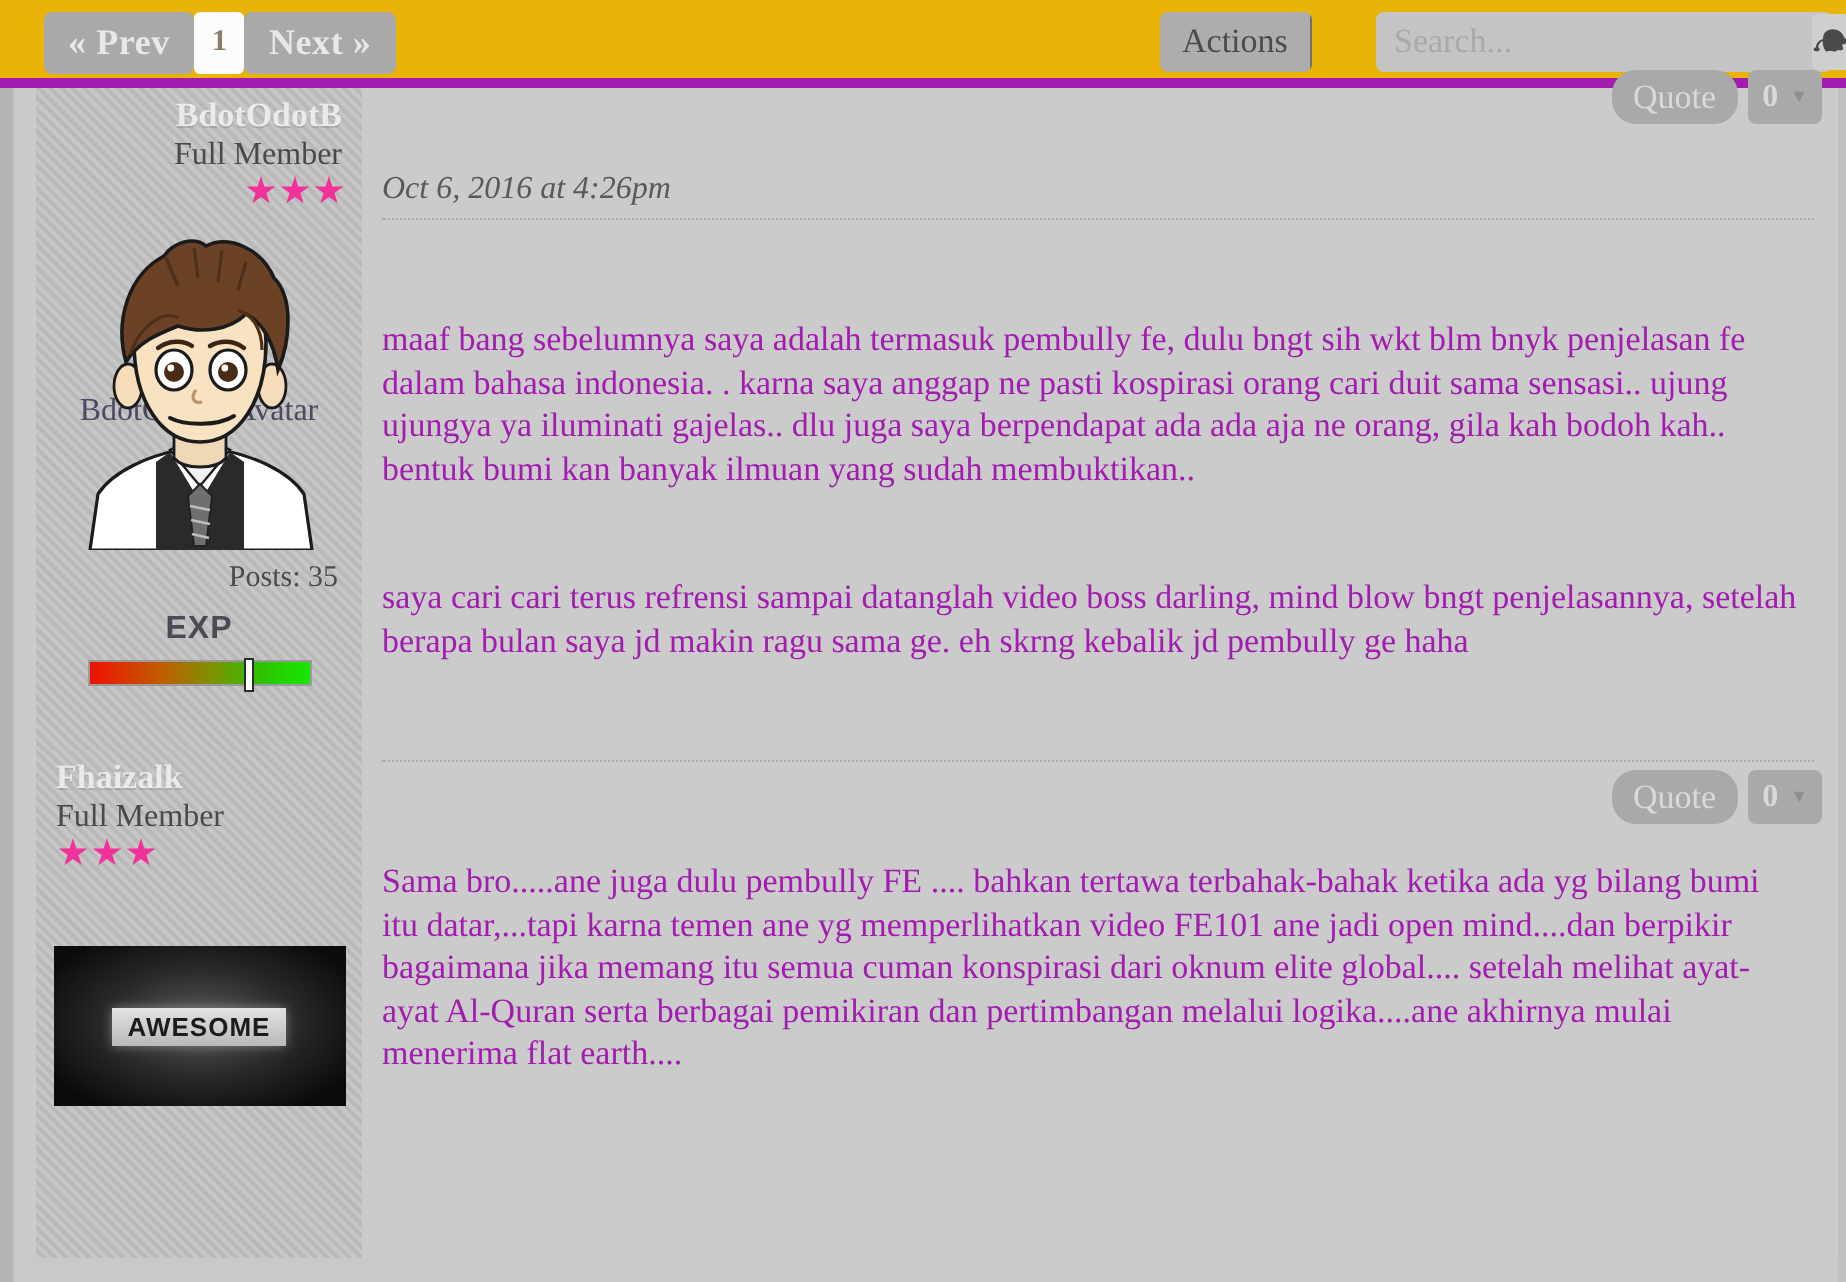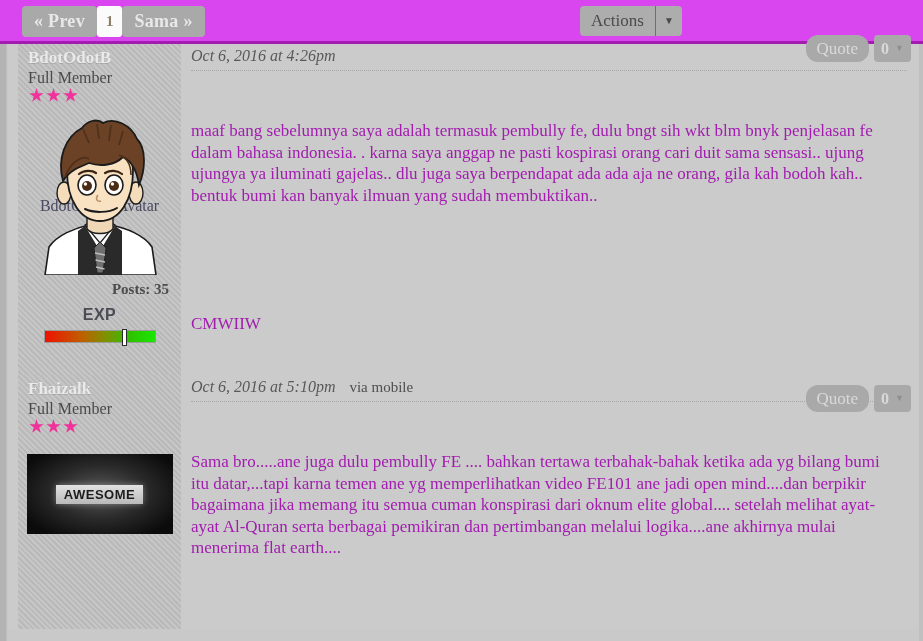--- a/index.html
+++ b/index.html
@@ -35,22 +35,22 @@
     width: 4px; height: 641px;
     background: #c0c0c0;
   }
 
   
   .toolbar {
     position: absolute;
     top: 0; left: 0;
     width: 923px;
     height: 44px;
-    background: #d946ef;
-    border-bottom: 3px solid #a21caf;
+    background: #eab308;
+    border-bottom: 5px solid #a21caf;
   }
 
   .pager {
     position: absolute;
     top: 6px;
     left: 22px;
     display: flex;
     align-items: stretch;
     height: 31px;
   }
@@ -81,20 +81,21 @@
 
   .actions-wrap {
     position: absolute;
     top: 6px;
     left: 580px;
     display: flex;
     height: 30px;
     background: #adadad;
     border-radius: 4px;
     overflow: hidden;
+    flex-direction: column;
   }
   .actions-label {
     color: #4b4b4b;
     font-size: 17px;
     line-height: 30px;
     padding: 0 11px;
     border-right: 1px solid #6f6f6f;
     cursor: pointer;
   }
   .actions-caret {
@@ -168,21 +169,21 @@
     color: #eaeaea;
     padding: 4px 10px 0 10px;
     text-shadow: 0 1px 0 rgba(0,0,0,.12);
   }
   .urank {
     font-family: "Liberation Serif", serif;
     font-size: 16px;
     color: #494949;
     padding: 1px 10px 0 10px;
   }
-  .align-right { text-align: left; }
+  .align-right { text-align: right; }
   .align-left  { text-align: left; }
 
   .stars {
     padding: 1px 8px 0 10px;
     font-size: 0;
     line-height: 0;
   }
   .star {
     display: inline-block;
     width: 15px; height: 15px;
@@ -215,21 +216,20 @@
     height: 160px;
     display: block;
   }
 
   .posts-count {
     font-family: "Liberation Serif", serif;
     font-size: 15px;
     color: #4c4c4c;
     text-align: right;
     padding: 6px 12px 0 0;
-    font-weight: bold;
   }
 
   .exp-label {
     text-align: center;
     font-family: Liberation Sans, sans-serif;
     font-weight: bold;
     font-size: 16px;
     color: #4b4b55;
     padding-top: 8px;
     letter-spacing: .5px;
@@ -255,20 +255,21 @@
   .body {
     position: absolute;
     top: 0;
     left: 183px;
     right: 0;
   }
   .meta-row {
     display: flex;
     align-items: center;
     padding: 3px 0 0 0;
+    margin-top: 39px;
   }
   .post-date {
     font-family: "Liberation Serif", serif;
     font-style: italic;
     font-size: 16px;
     color: #595959;
   }
   .via {
     font-family: "Liberation Serif", serif;
     font-size: 15px;
@@ -356,28 +357,38 @@
 <div id="page">
 
   <div class="page-edge-left"></div>
   <div class="page-edge-right"></div>
 
   <div class="toolbar">
 
     <div class="pager">
       <div class="pg-btn">« Prev</div>
       <div class="pg-cur">1</div>
-      <div class="pg-btn">Sama »</div>
+      <div class="pg-btn">Next »</div>
     </div>
 
     <div class="actions-wrap">
       <div class="actions-label">Actions</div>
       <div class="actions-caret">▼</div>
     </div>
 
+    <div class="search-wrap">
+      <input class="search-input" type="text" placeholder="Search..." style="">
+      <div class="search-btn">
+        <svg width="19" height="17" viewBox="0 0 19 17" aria-hidden="true">
+          <path d="M5.5 6.2 C5.5 3.4 7.6 1.6 10.3 1.6 C13.4 1.6 15.6 3.6 16.2 6.0 C16.9 6.4 17.6 7.2 17.4 8.0 C17.2 8.9 16.0 9.3 15.0 9.3 L15.6 11.6 L14.4 12.3 L13.0 12.0 L11.6 12.9 L9.2 12.4 L7.0 12.7 L6.0 11.2 L5.4 9.0 Z" fill="#4a4a4a"></path>
+          <path d="M5.6 7.0 C4.6 7.2 3.6 7.8 3.0 8.8 C2.6 9.5 2.5 10.3 2.7 11.0" stroke="#4a4a4a" stroke-width="1.1" fill="none" stroke-linecap="round"></path>
+          <ellipse cx="2.3" cy="11.6" rx="1.5" ry="1.0" fill="#4a4a4a"></ellipse>
+        </svg>
+      </div>
+    </div>
   </div>
 
   <div class="post" id="post-0">
 
     <div class="sidebar">
       <div class="uname align-right">BdotOdotB</div>
       <div class="urank align-right">Full Member</div>
       <div class="stars align-right">
         <span class="star"></span>
         <span class="star"></span>
@@ -432,20 +443,21 @@
     </div>
 
     <div class="body">
       <div class="meta-row">
         <span class="post-date">Oct 6, 2016 at 4:26pm</span>
         <span class="via"></span>
       </div>
       <div class="sep"></div>
       <div class="post-text">
         <p>maaf bang sebelumnya saya adalah termasuk pembully fe, dulu bngt sih wkt blm bnyk penjelasan fe dalam bahasa indonesia. . karna saya anggap ne pasti kospirasi orang cari duit sama sensasi.. ujung ujungya ya iluminati gajelas.. dlu juga saya berpendapat ada ada aja ne orang, gila kah bodoh kah.. bentuk bumi kan banyak ilmuan yang sudah membuktikan..</p>
+        <p>saya cari cari terus refrensi sampai datanglah video boss darling, mind blow bngt penjelasannya, setelah berapa bulan saya jd makin ragu sama ge. eh skrng kebalik jd pembully ge haha</p>
         <p class="blank"></p>
         <p>CMWIIW</p>
       </div>
     </div>
 
     <div class="quote-wrap" id="quote-0" style="top:-9px; right:8px;">
       <div class="quote-btn">Quote</div>
       <div class="likes-btn">
         <span>0</span>
         <span class="likes-caret">▼</span>
@@ -457,32 +469,28 @@
 
     <div class="sidebar">
       <div class="uname align-left">Fhaizalk</div>
       <div class="urank align-left">Full Member</div>
       <div class="stars align-left">
         <span class="star"></span>
         <span class="star"></span>
         <span class="star"></span>
       </div>
 
-      <div class="avatar-zone" style="margin-top:20px;">
+      <div class="avatar-zone" style="margin-top:39px;">
         <div class="awesome-box">
           <div class="awesome-tape">AWESOME</div>
         </div>
       </div>
     </div>
 
     <div class="body">
-      <div class="meta-row">
-        <span class="post-date">Oct 6, 2016 at 5:10pm</span>
-        <span class="via">via mobile</span>
-      </div>
       <div class="sep"></div>
       <div class="post-text">
         <p>Sama bro.....ane juga dulu pembully FE .... bahkan tertawa terbahak-bahak ketika ada yg bilang bumi itu datar,...tapi karna temen ane yg memperlihatkan video FE101 ane jadi open mind....dan berpikir bagaimana jika memang itu semua cuman konspirasi dari oknum elite global.... setelah melihat ayat-ayat Al-Quran serta berbagai pemikiran dan pertimbangan melalui logika....ane akhirnya mulai menerima flat earth....</p>
         <p class="blank"></p>
         
         
         
       </div>
     </div>
 

